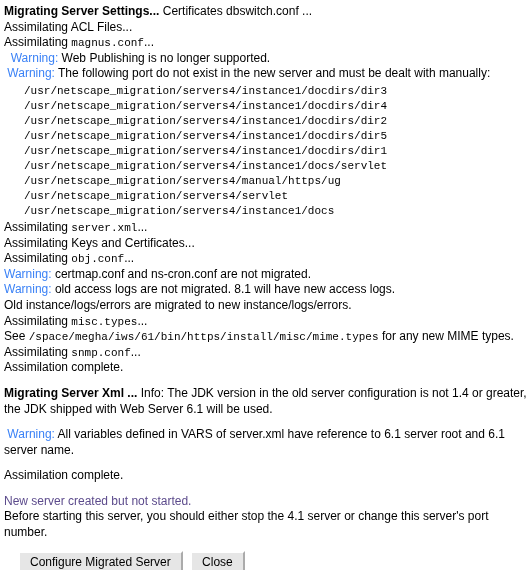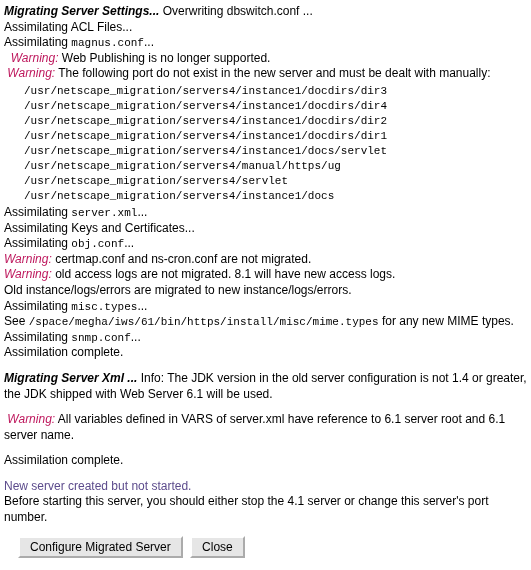--- a/index.html
+++ b/index.html
@@ -5,22 +5,22 @@
     body {
       font-family: Arial, Helvetica, sans-serif;
       font-size: 12px;
       color: #000;
       background: #fff;
       margin: 0;
       padding: 4px;
       width: 531px;
       box-sizing: border-box;
     }
-    .bold { font-weight: bold; font-style: italic; }
-    .warning { color: #be185d; font-style: italic; }
+    .bold { font-weight: bold; }
+    .warning { color: #3b82f6; }
     .mono { font-family: "Courier New", Courier, monospace; font-size: 11px; }
     .path-list { padding-left: 20px; }
     .path-list div { margin: 3px 0; font-family: Liberation Mono, monospace; }
     .section { margin: 0; line-height: 1.3; }
     .purple { color: #5c4b8c; font-weight: normal; }
     .btn-row { margin-top: 10px; padding-left: 14px; }
     button {
       font-family: Arial, Helvetica, sans-serif;
       font-size: 12px;
       background: #e6e6e6;
@@ -29,41 +29,42 @@
       margin-right: 4px;
       cursor: pointer;
     }
     .spacer { height: 10px; }
   </style>
 </head>
 <body>
 
 <div class="section">
   <span class="bold">Migrating Server Settings...</span>
-  <span> </span><span>Overwriting dbswitch.conf ...</span>
+  <span> </span><span>Certificates dbswitch.conf ...</span>
 </div>
 
 <div class="section">Assimilating ACL Files...</div>
 
 <div class="section">
   <span>Assimilating </span><span class="mono">magnus.conf</span><span>...</span>
 </div>
 
 <div class="section">
   &nbsp;&nbsp;<span class="warning">Warning:</span><span> Web Publishing is no longer supported.</span>
 </div>
 
 <div class="section">
   &nbsp;<span class="warning">Warning:</span><span> The following port do not exist in the new server and must be dealt with manually:</span>
 </div>
 
 <div class="path-list mono">
   <div>/usr/netscape_migration/servers4/instance1/docdirs/dir3</div>
   <div>/usr/netscape_migration/servers4/instance1/docdirs/dir4</div>
   <div>/usr/netscape_migration/servers4/instance1/docdirs/dir2</div>
+  <div>/usr/netscape_migration/servers4/instance1/docdirs/dir5</div>
   <div>/usr/netscape_migration/servers4/instance1/docdirs/dir1</div>
   <div>/usr/netscape_migration/servers4/instance1/docs/servlet</div>
   <div>/usr/netscape_migration/servers4/manual/https/ug</div>
   <div>/usr/netscape_migration/servers4/servlet</div>
   <div>/usr/netscape_migration/servers4/instance1/docs</div>
 </div>
 
 <div class="section">
   <span>Assimilating </span><span class="mono">server.xml</span><span>...</span>
 </div>

